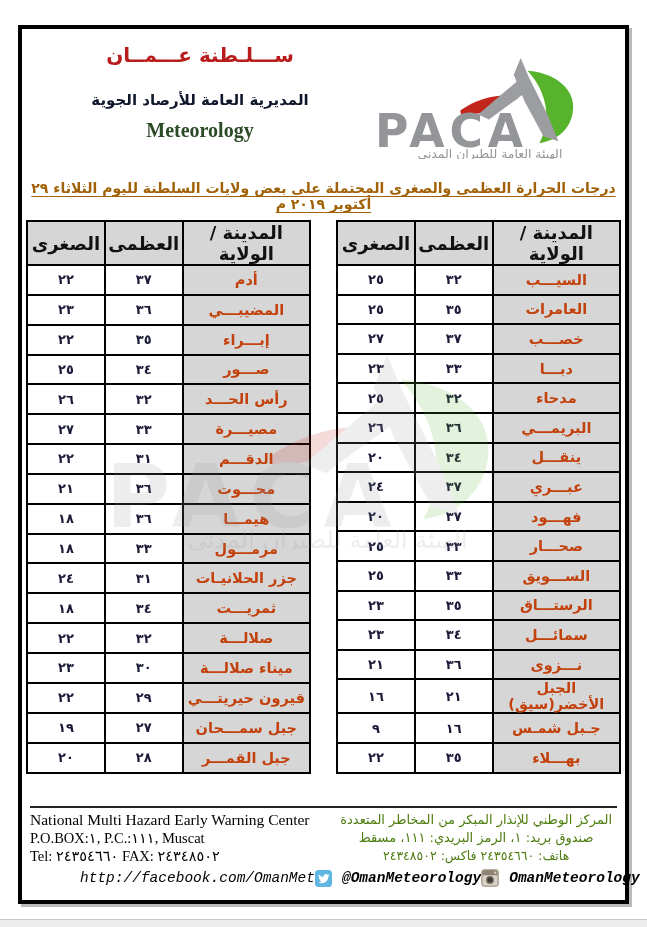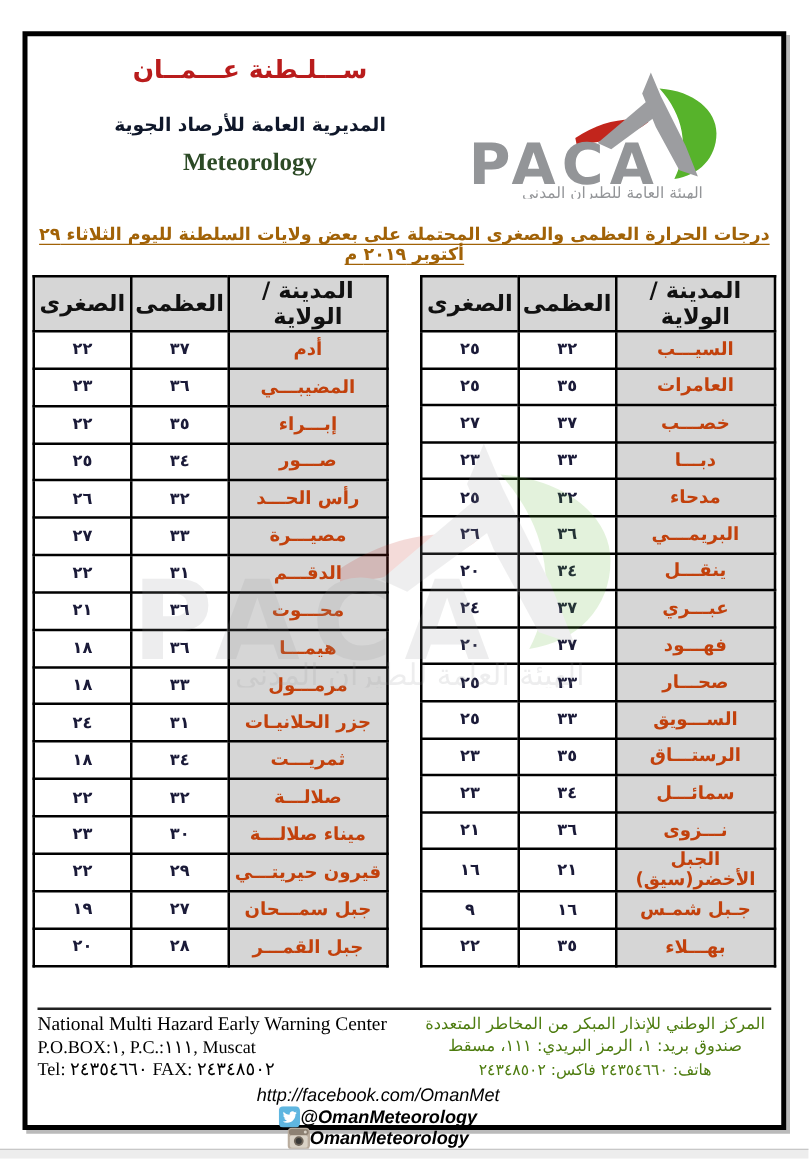--- a/index.html
+++ b/index.html
@@ -36,23 +36,23 @@
 
   
   .footer{position:absolute;left:8px;right:8px;top:777px;border-top:2px solid #222;padding-top:3px;}
   .f-cols{display:flex;justify-content:space-between;}
   .f-en{width:49%;font-family:"Liberation Serif","DejaVu Sans",serif;color:#000;line-height:1.22;}
   .f-en .l1{font-size:15.5px;}
   .f-en .l2,.f-en .l3{font-size:14.5px;}
   .f-ar{width:48%;text-align:center;direction:rtl;font-size:13px;line-height:1.4;color:#4d7c0f;}
   .f-ar .l3{font-size:12.5px;}
   .f-social{display:flex;align-items:center;justify-content:space-between;margin:4px 92px 0 50px;
-            font-family:Liberation Sans, sans-serif;flex-direction:column;}
+            font-family:Liberation Mono, monospace;}
   .fb-link{font-style:italic;font-size:14.5px;color:#000;text-decoration:none;}
-  .soc{display:flex;align-items:center;gap:0;justify-content:space-between;}
+  .soc{display:flex;align-items:center;gap:10px;justify-content:space-between;}
   .handle{font-style:italic;font-weight:bold;font-size:14.5px;color:#000;}
   .soc svg{display:block;}
 
   
   .viewer-strip{position:absolute;left:0;right:0;top:919px;height:8px;background:#ededed;border-top:1px solid #c8c8c8;}
 </style>
 </head>
 <body>
 
 <svg width="0" height="0" style="position:absolute" aria-hidden="true">

